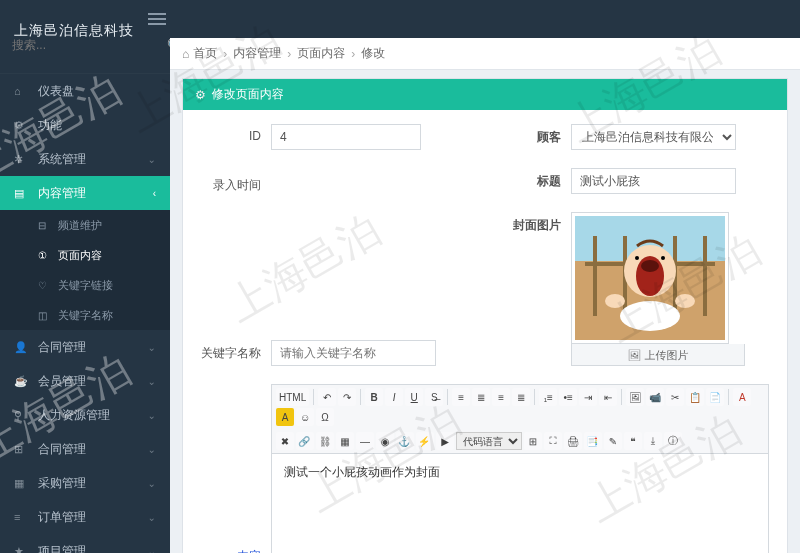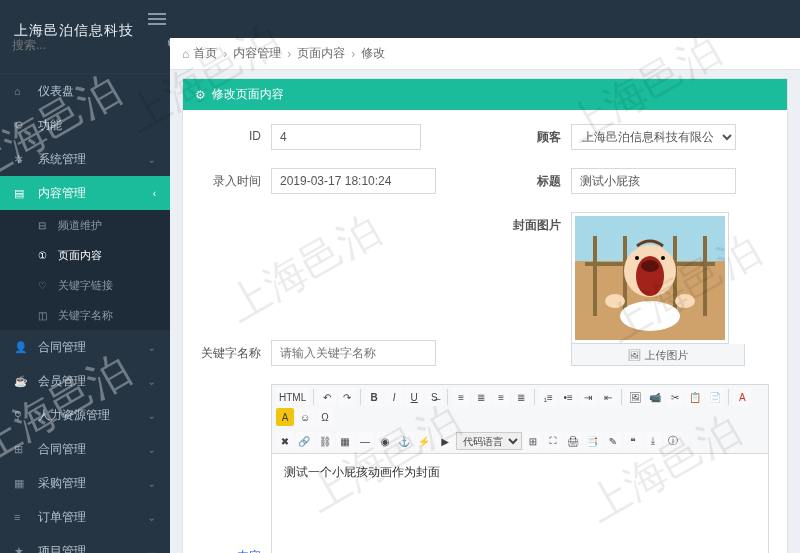--- a/index.html
+++ b/index.html
@@ -189,21 +189,20 @@
             <div class="fld-label inner">顾客</div>
             <select class="fld-select">
               <option>上海邑泊信息科技有限公司</option>
             </select>
           </div>
         </div>
 
         <div class="form-row">
           <div class="form-col left">
             <div class="fld-label">录入时间</div>
-            <input class="fld-input wide" value="2019-03-17 18:10:24" style="">
           </div>
           <div class="form-col right">
             <div class="fld-label inner">标题</div>
             <input class="fld-input wide" value="测试小屁孩" style="">
           </div>
         </div>
 
         <div class="form-row">
           <div class="form-col left">
             <div class="fld-label">关键字名称</div>

